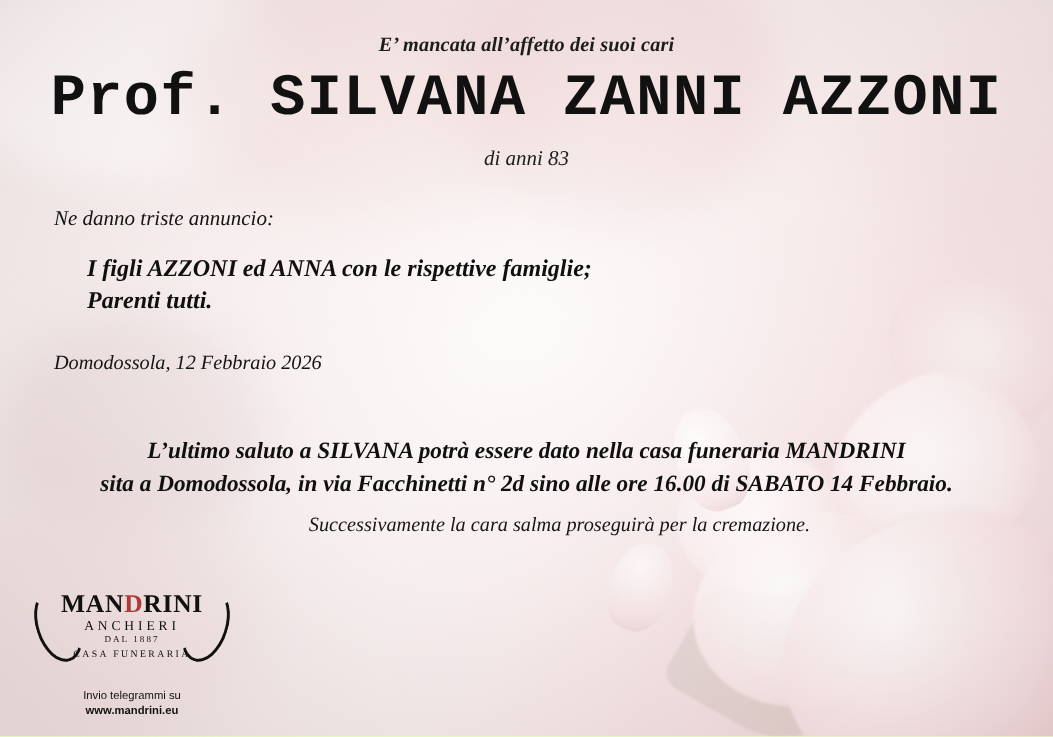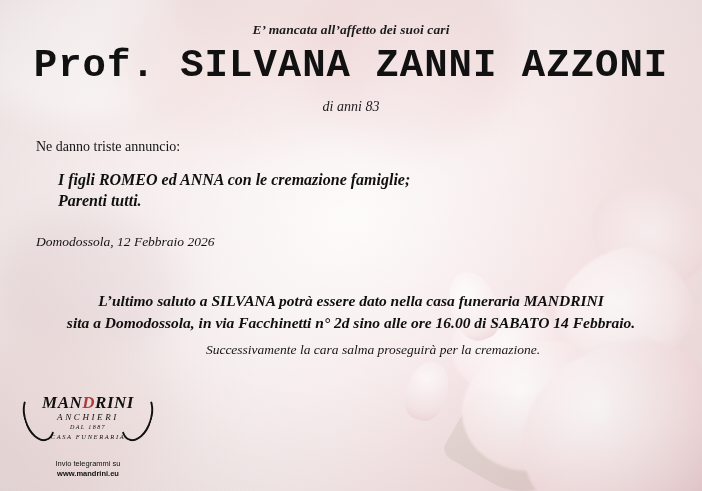--- a/index.html
+++ b/index.html
@@ -90,20 +90,21 @@
     top: 99px; left: 0; right: 0;
     text-align: center;
     font-size: 14px;
     font-style: italic;
     color: #1c1c1c;
   }
   .announce {
     position: absolute;
     top: 139px; left: 36px;
     font-size: 14px;
+    font-style: italic;
     color: #141414;
   }
   .family {
     position: absolute;
     top: 169px; left: 58px;
     font-size: 16px;
     font-style: italic;
     font-weight: 700;
     line-height: 21px;
     color: #101010;
@@ -142,21 +143,20 @@
     bottom: 12px;
     width: 140px;
     text-align: center;
     color: #111;
   }
   .logo-emblem {
     position: relative;
     width: 132px;
     height: 52px;
     margin: 11px auto;
-    font-style: italic;
   }
   .logo-emblem .laurel-l,
   .logo-emblem .laurel-r {
     position: absolute;
     top: 2px;
     width: 26px;
     height: 46px;
     border: 2px solid #111;
     border-radius: 50%;
     border-right-color: transparent;
@@ -223,21 +223,21 @@
   <div class="wrap">
     <div class="line-intro">E’ mancata all’affetto dei suoi cari</div>
 
     <div class="name">Prof. SILVANA ZANNI AZZONI</div>
 
     <div class="age">di anni 83</div>
 
     <div class="announce">Ne danno triste annuncio:</div>
 
     <div class="family">
-      <div>I figli ROMEO ed ANNA con le cremazione famiglie;</div>
+      <div>I figli AZZONI ed ANNA con le rispettive famiglie;</div>
       <div>Parenti tutti.</div>
     </div>
 
     <div class="place-date">Domodossola, 12 Febbraio 2026</div>
 
     <div class="farewell">
       <div>L’ultimo saluto a SILVANA  potrà essere dato nella casa funeraria MANDRINI</div>
       <div>sita a Domodossola, in via Facchinetti n° 2d sino alle ore 16.00 di SABATO 14 Febbraio.</div>
     </div>
 

